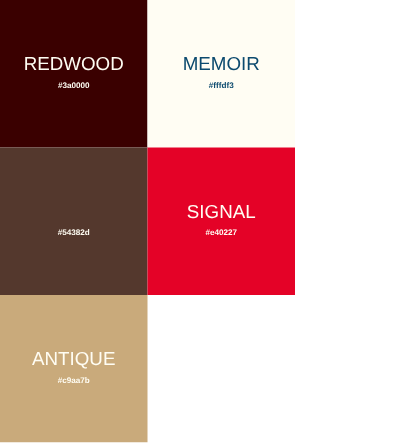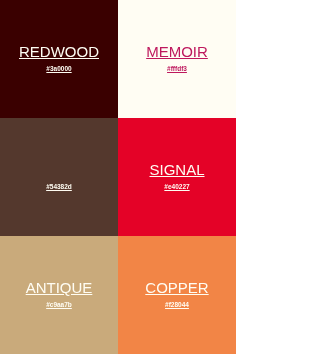--- a/index.html
+++ b/index.html
@@ -26,21 +26,20 @@
     overflow: hidden;
   }
   
   .swatch-inner {
     position: absolute;
     left: 0;
     width: 118px;
     text-align: center;
     line-height: 1;
     transform: translateZ(0);
-    text-decoration: underline;
     -webkit-font-smoothing: antialiased;
   }
   .name-row { top: 44.3px; font-size: 15px; }
   .hex-row  { top: 66px; font-size: 6.5px; }
   .swatch-name {
     font-family: "Liberation Sans", sans-serif;
     font-size: 15px;
     font-weight: 400;
     letter-spacing: 0;
     line-height: 1;
@@ -62,21 +61,21 @@
 
   <div class="swatch" style="background-color: rgb(58, 0, 0); color: rgb(255, 253, 243);">
     <div class="swatch-inner name-row">
       <span class="swatch-name">REDWOOD</span>
     </div>
     <div class="swatch-inner hex-row">
       <span class="swatch-hex">#3a0000</span>
     </div>
   </div>
 
-  <div class="swatch" style="background-color: rgb(255, 253, 243); color: #be185d;">
+  <div class="swatch" style="background-color: rgb(255, 253, 243); color: #0c4a6e;">
     <div class="swatch-inner name-row">
       <span class="swatch-name">MEMOIR</span>
     </div>
     <div class="swatch-inner hex-row">
       <span class="swatch-hex">#fffdf3</span>
     </div>
   </div>
 
   <div class="swatch" style="background-color: rgb(84, 56, 45); color: rgb(255, 253, 243);">
     <div class="swatch-inner hex-row">
@@ -95,22 +94,14 @@
 
   <div class="swatch" style="background-color: rgb(201, 170, 123); color: rgb(255, 253, 243);">
     <div class="swatch-inner name-row">
       <span class="swatch-name">ANTIQUE</span>
     </div>
     <div class="swatch-inner hex-row">
       <span class="swatch-hex">#c9aa7b</span>
     </div>
   </div>
 
-  <div class="swatch" style="background-color: rgb(242, 133, 70); color: rgb(255, 253, 243);">
-    <div class="swatch-inner name-row">
-      <span class="swatch-name">COPPER</span>
-    </div>
-    <div class="swatch-inner hex-row">
-      <span class="swatch-hex">#f28044</span>
-    </div>
-  </div>
 
 </div>
 
 </body></html>

